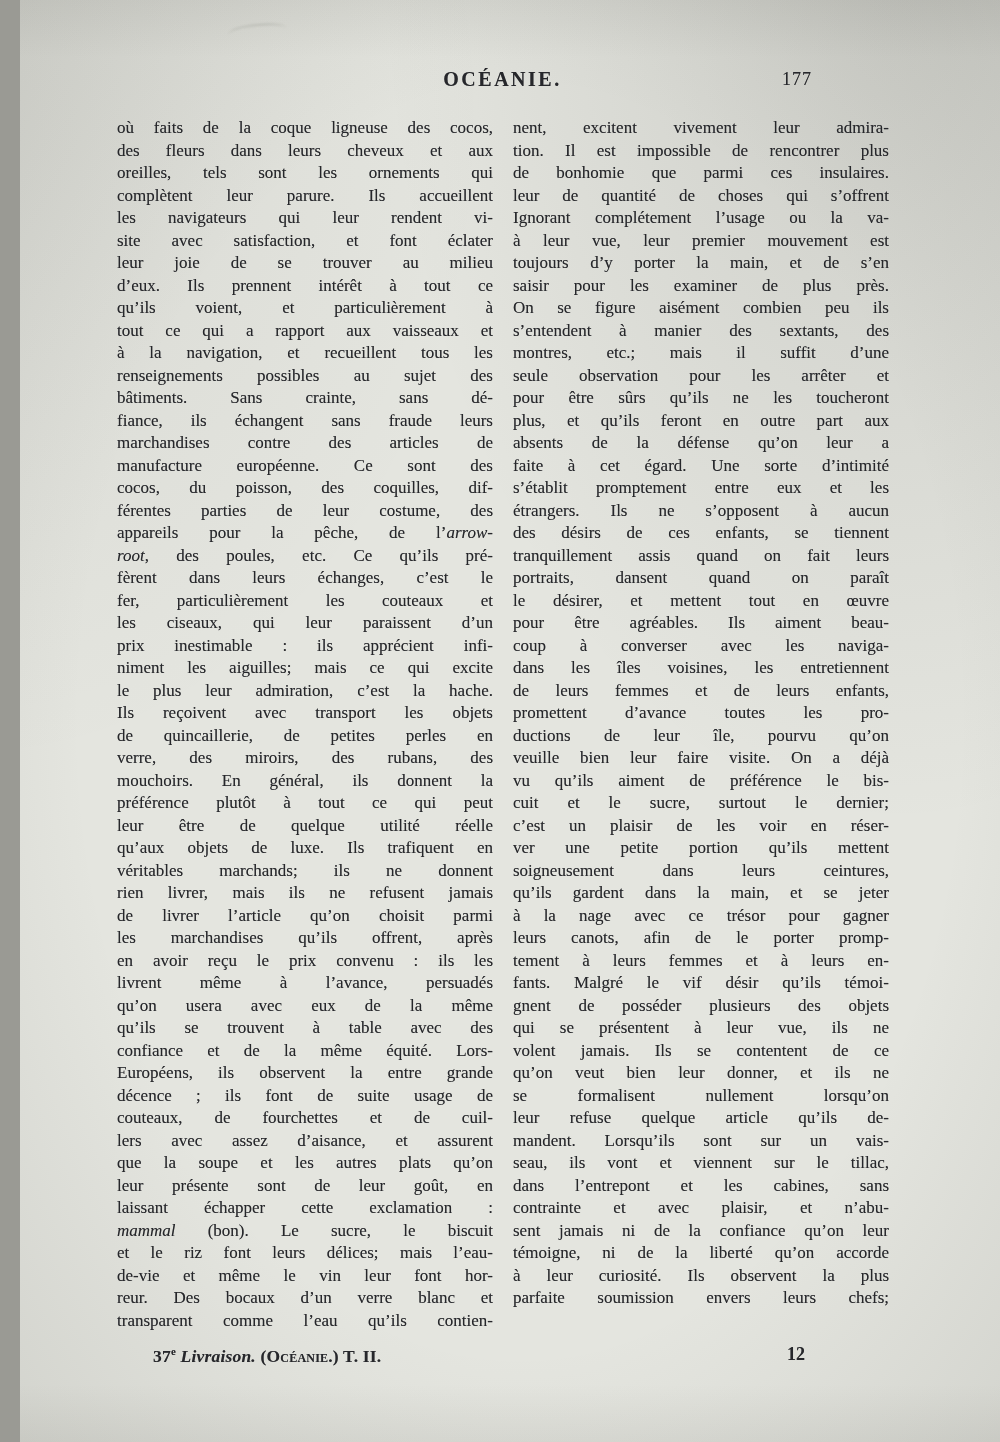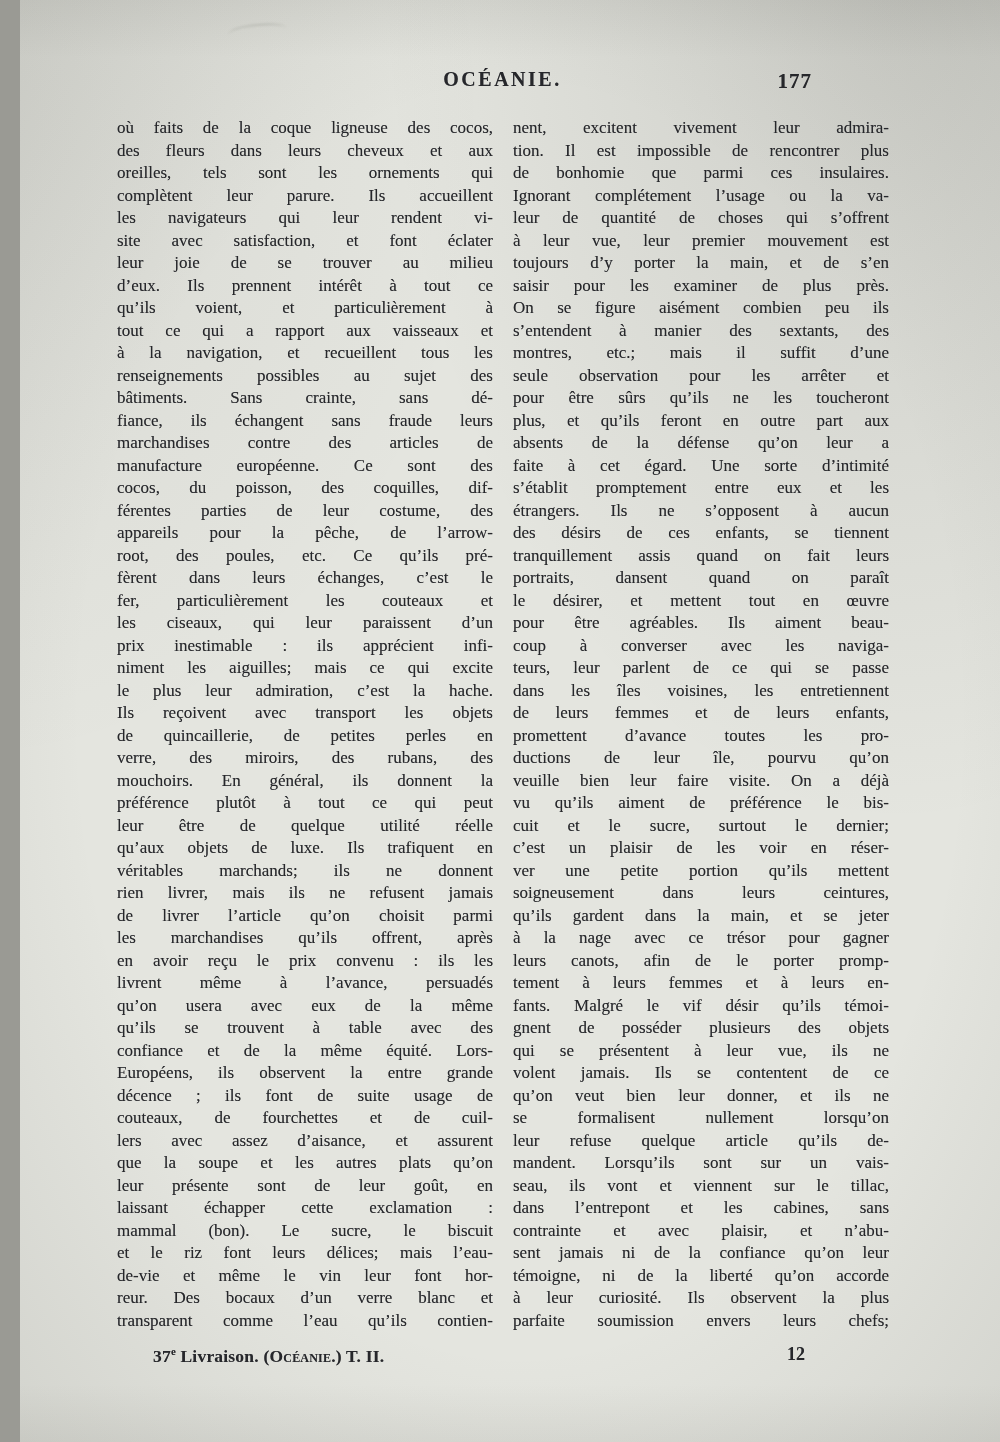--- a/index.html
+++ b/index.html
@@ -56,22 +56,22 @@
     right: 0;
     text-align: center;
     font-size: 20px;
     font-weight: bold;
     letter-spacing: 2.5px;
   }
   .page-number {
     position: absolute;
     right: 78px;
     top: 1px;
-    font-size: 21px;
-    font-weight: bold;
+    font-size: 18px;
+    font-weight: normal;
     letter-spacing: 1px;
   }
   .text-block {
     position: absolute;
     top: 117px;
     left: 97px;
     width: 772px;
     display: flex;
     gap: 20px;
     --lh: 22.5px;
@@ -82,21 +82,21 @@
     font-size: 17px;
   }
   .line {
     height: var(--lh);
     line-height: var(--lh);
     text-align: justify;
     text-align-last: justify;
     overflow: hidden;
     white-space: normal;
   }
-  .it { }
+  .it { font-style: italic; }
   .sc { font-variant: small-caps; }
   .sup {
     vertical-align: super;
     font-size: 0.62em;
     line-height: 0;
   }
   .page-footer {
     position: absolute;
     top: 1346px;
     left: 97px;
@@ -186,42 +186,41 @@
         <div class="line"><span class="it">mammal</span><span> (bon). Le sucre, le biscuit</span></div>
         <div class="line">et le riz font leurs délices; mais l’eau-</div>
         <div class="line">de-vie et même le vin leur font hor-</div>
         <div class="line">reur. Des bocaux d’un verre blanc et</div>
         <div class="line">transparent comme l’eau qu’ils contien-</div>
       </div>
     <div class="column right">
         <div class="line">nent, excitent vivement leur admira-</div>
         <div class="line">tion. Il est impossible de rencontrer plus</div>
         <div class="line">de bonhomie que parmi ces insulaires.</div>
+        <div class="line">leur de quantité de choses qui s’offrent</div>
         <div class="line">Ignorant complétement l’usage ou la va-</div>
-        <div class="line">leur de quantité de choses qui s’offrent</div>
         <div class="line">à leur vue, leur premier mouvement est</div>
         <div class="line">toujours d’y porter la main, et de s’en</div>
         <div class="line">saisir pour les examiner de plus près.</div>
         <div class="line">On se figure aisément combien peu ils</div>
         <div class="line">s’entendent à manier des sextants, des</div>
         <div class="line">montres, etc.; mais il suffit d’une</div>
         <div class="line">seule observation pour les arrêter et</div>
         <div class="line">pour être sûrs qu’ils ne les toucheront</div>
         <div class="line">plus, et qu’ils feront en outre part aux</div>
         <div class="line">absents de la défense qu’on leur a</div>
         <div class="line">faite à cet égard. Une sorte d’intimité</div>
         <div class="line">s’établit promptement entre eux et les</div>
         <div class="line">étrangers. Ils ne s’opposent à aucun</div>
         <div class="line">des désirs de ces enfants, se tiennent</div>
         <div class="line">tranquillement assis quand on fait leurs</div>
         <div class="line">portraits, dansent quand on paraît</div>
         <div class="line">le désirer, et mettent tout en œuvre</div>
         <div class="line">pour être agréables. Ils aiment beau-</div>
         <div class="line">coup à converser avec les naviga-</div>
-        <div class="line">teurs, leur parlent de ce qui se passe</div>
         <div class="line">dans les îles voisines, les entretiennent</div>
         <div class="line">de leurs femmes et de leurs enfants,</div>
         <div class="line">promettent d’avance toutes les pro-</div>
         <div class="line">ductions de leur île, pourvu qu’on</div>
         <div class="line">veuille bien leur faire visite. On a déjà</div>
         <div class="line">vu qu’ils aiment de préférence le bis-</div>
         <div class="line">cuit et le sucre, surtout le dernier;</div>
         <div class="line">c’est un plaisir de les voir en réser-</div>
         <div class="line">ver une petite portion qu’ils mettent</div>
         <div class="line">soigneusement dans leurs ceintures,</div>

